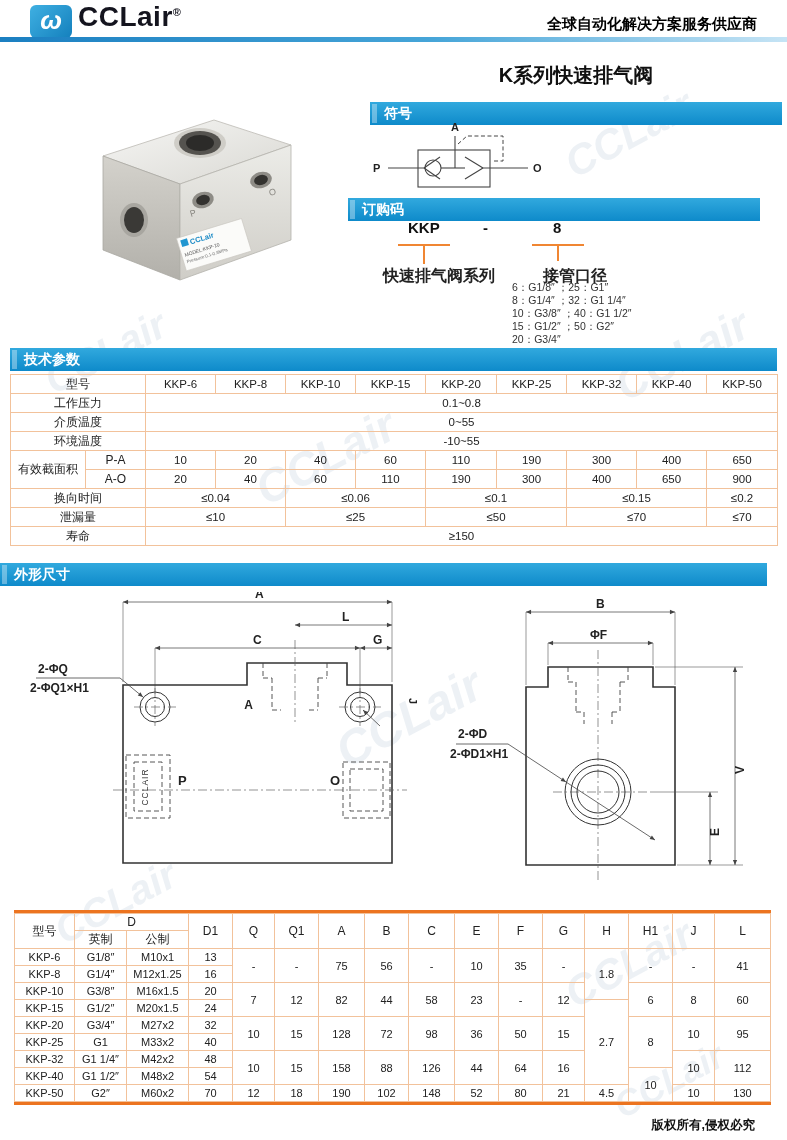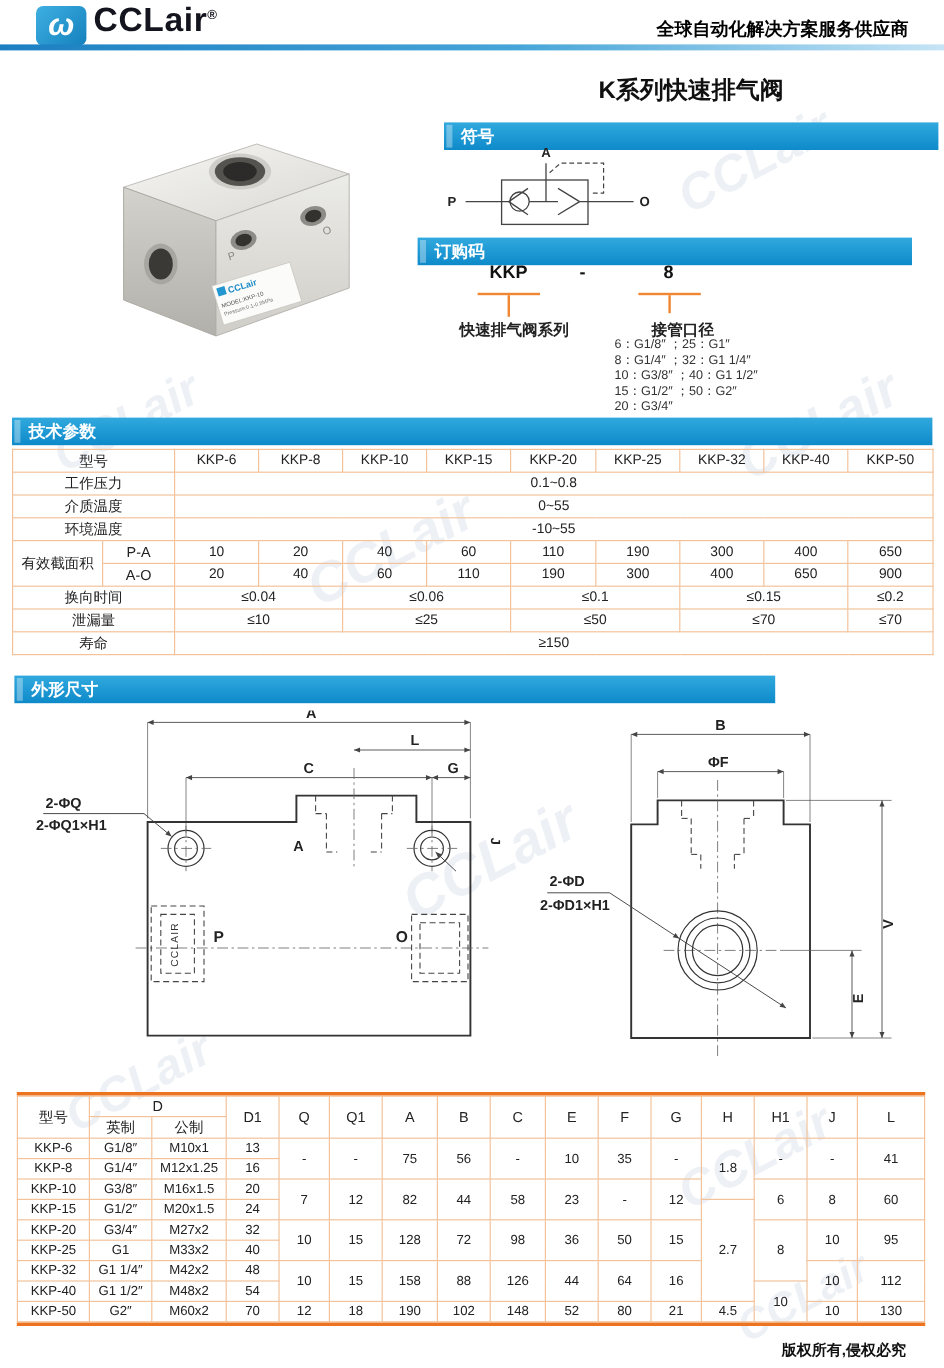--- a/index.html
+++ b/index.html
@@ -16,21 +16,21 @@
   .rule{left:0;top:37px;width:787px;height:5px;
         background:linear-gradient(90deg,#1b7fc1,#46a5d8 55%,#c6e4f5);}
   .title{left:370px;top:62px;width:412px;text-align:center;font-size:20px;font-weight:bold;color:#101010;}
   
   .bar{position:absolute;height:23px;background:linear-gradient(180deg,#31a9de,#0e8aca);color:#fff;
        font-size:14px;font-weight:bold;line-height:23px;padding-left:14px;box-sizing:border-box;}
   .bar::before{content:"";position:absolute;left:2px;top:2px;width:5px;height:19px;background:rgba(255,255,255,.35);}
   
   .code-txt{font-size:15px;font-weight:bold;color:#111;}
   .tline{position:absolute;background:#f08632;}
-  .ord-label{font-size:13px;color:#222;font-weight:bold;}
+  .ord-label{font-size:16px;color:#222;font-weight:bold;}
   .opt-line{font-size:10.5px;color:#333;line-height:13px;white-space:pre;}
   
   table{border-collapse:collapse;table-layout:fixed;}
   .ttable{width:767px;font-size:11.5px;color:#222;}
   .ttable td{border:1px solid #f2c29b;text-align:center;height:18px;padding:0;
              white-space:nowrap;overflow:hidden;}
   .ttable td.lbl{font-size:12px;}
   .dwrap{border-top:3px solid #ec7420;border-bottom:3px solid #ec7420;}
   .dtable{width:756px;font-size:11px;color:#222;}
   .dtable td{border:1px solid #f2c29b;text-align:center;height:16px;padding:0;
@@ -225,21 +225,21 @@
           <td colspan="2">≤70</td>
           <td>≤70</td>
         </tr>
         <tr>
           <td colspan="2" class="lbl">寿命</td>
           <td colspan="9">≥150</td>
         </tr>
       </tbody>
   </table>
 
-  <div class="bar" id="bar-dims" style="left:12px;top:563px;width:634px;">外形尺寸</div>
+  <div class="bar" id="bar-dims" style="left:0;top:563px;width:767px;">外形尺寸</div>
 
   <svg class="abs" style="left:10px;top:592px;" width="770" height="312" viewBox="0 0 770 312">
     <defs>
       <marker id="arw" viewBox="0 0 10 10" refX="9" refY="5" markerWidth="9" markerHeight="7" orient="auto-start-reverse">
         <path d="M0,1.2 L9,5 L0,8.8 Z" fill="#444"></path>
       </marker>
     </defs>
     <g>
 
       <g stroke="#555" stroke-width="0.8" fill="none">

